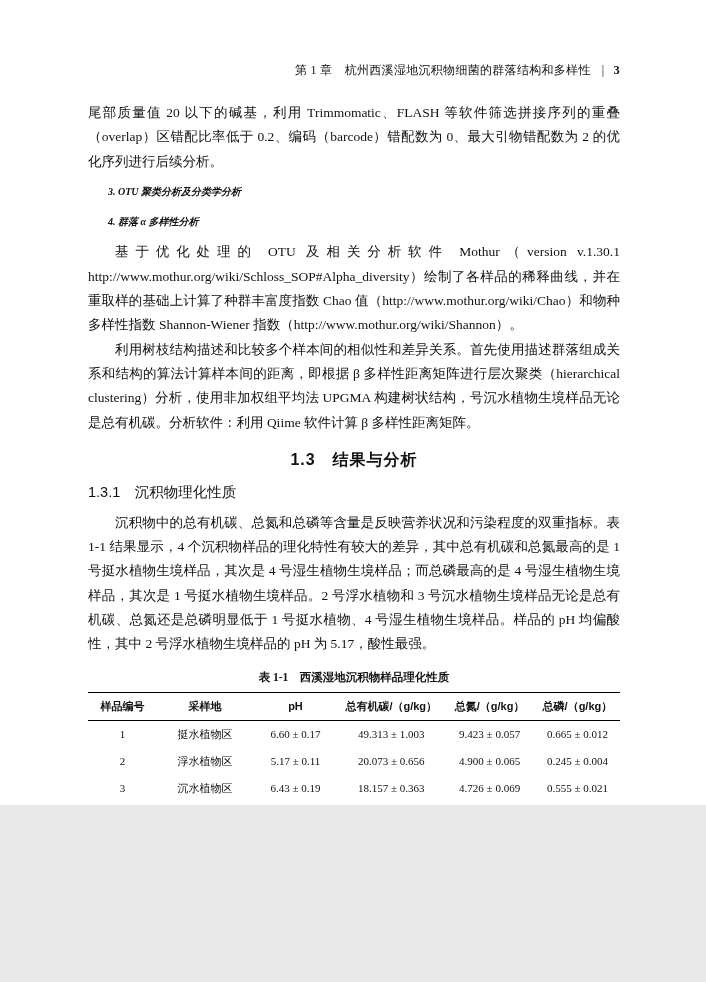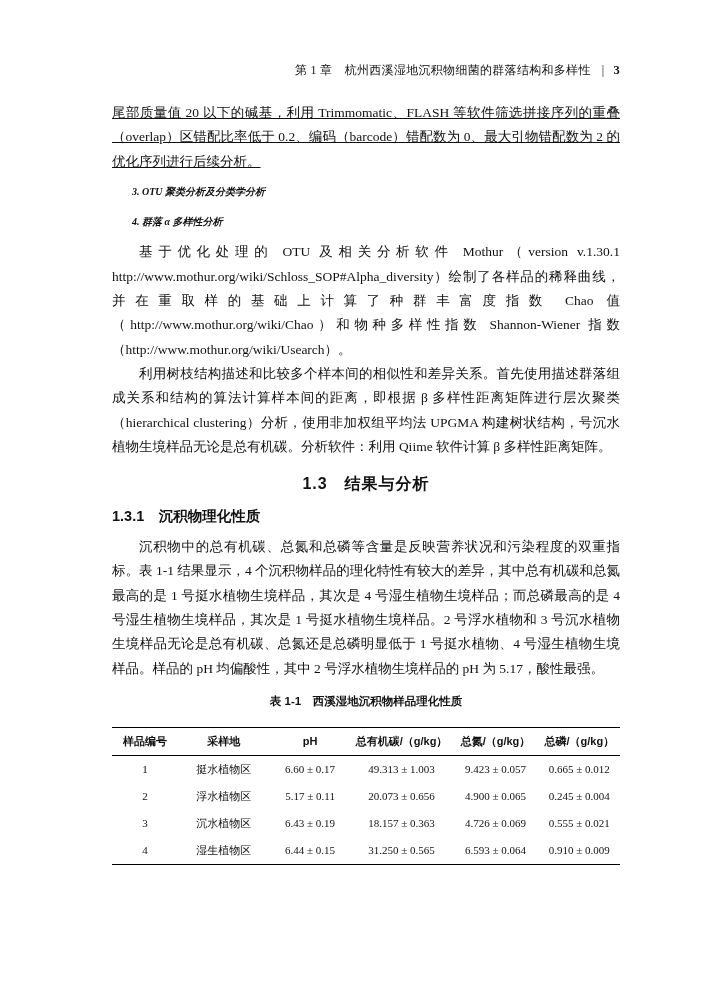--- a/index.html
+++ b/index.html
@@ -1,23 +1,23 @@
 <!DOCTYPE html>
 <html><head>
 <meta charset="utf-8">
 <style>
   * { box-sizing: border-box; }
   html, body { margin: 0; padding: 0; background: #e8e8e8; }
   .page {
     position: relative;
     width: 706px;
-    height: 982px;
+    height: 805px;
     margin: 0 auto;
     background: #ffffff;
-    padding: 62px 86px 0 112px;
+    padding: 62px 86px 0 88px;
     font-family: "Liberation Serif", "DejaVu Serif", serif;
     color: #111111;
     overflow: hidden;
   }
   .running-head {
     display: flex;
     justify-content: flex-end;
     align-items: baseline;
     font-size: 12px;
     letter-spacing: 0.3px;
@@ -32,50 +32,50 @@
     font-weight: bold;
     font-size: 12.5px;
   }
   .para {
     font-size: 13.5px;
     line-height: 24.3px;
     text-align: justify;
     margin: 0;
     text-indent: 2em;
   }
-  .para.no-indent { text-indent: 0; text-decoration: underline; }
+  .para.no-indent { text-indent: 0; }
   .num-heading {
     font-size: 10px;
     line-height: 24.3px;
     margin: 6px 0;
     text-indent: 2em;
     font-style: italic;
     font-weight: 600;
     font-family: "Liberation Serif", "DejaVu Serif", serif;
   }
   .section-title {
     font-size: 16px;
     text-align: center;
     font-weight: bold;
     margin: 15px 0 12px 0;
     font-family: "Liberation Sans", "DejaVu Sans", sans-serif;
     letter-spacing: 1px;
   }
   .subsection-title {
     font-size: 14.5px;
-    font-weight: bold;
+    font-weight: normal;
     margin: 12px 0 9px 0;
     font-family: "Liberation Sans", "DejaVu Sans", sans-serif;
   }
   .table-caption {
     text-align: center;
     font-weight: bold;
     font-size: 11.5px;
-    font-family: Liberation Sans, sans-serif;
-    margin: 13px 0 18px 0;
+    font-family: Liberation Serif, serif;
+    margin: 13px 0 7px 0;
   }
   table.data-table {
     width: 100%;
     border-collapse: collapse;
     font-size: 11px;
     border-top: 1.5px solid #000;
     border-bottom: 1.5px solid #000;
     table-layout: fixed;
   }
   table.data-table th {
@@ -112,21 +112,21 @@
     <span class="pagenum">3</span>
   </div>
 
   <p class="para no-indent">尾部质量值 20 以下的碱基，利用 Trimmomatic、FLASH 等软件筛选拼接序列的重叠（overlap）区错配比率低于 0.2、编码（barcode）错配数为 0、最大引物错配数为 2 的优化序列进行后续分析。</p>
 
   <p class="num-heading">3. OTU 聚类分析及分类学分析</p>
 
 
   <p class="num-heading">4. 群落 α 多样性分析</p>
 
-  <p class="para">基于优化处理的 OTU 及相关分析软件 Mothur（version v.1.30.1 http://www.mothur.org/wiki/Schloss_SOP#Alpha_diversity）绘制了各样品的稀释曲线，并在重取样的基础上计算了种群丰富度指数 Chao 值（http://www.mothur.org/wiki/Chao）和物种多样性指数 Shannon-Wiener 指数（http://www.mothur.org/wiki/Usearch）。</p>
+  <p class="para">基于优化处理的 OTU 及相关分析软件 Mothur（version v.1.30.1 http://www.mothur.org/wiki/Schloss_SOP#Alpha_diversity）绘制了各样品的稀释曲线，并在重取样的基础上计算了种群丰富度指数 Chao 值（http://www.mothur.org/wiki/Chao）和物种多样性指数 Shannon-Wiener 指数（http://www.mothur.org/wiki/Shannon）。</p>
 
 
   <p class="para">利用树枝结构描述和比较多个样本间的相似性和差异关系。首先使用描述群落组成关系和结构的算法计算样本间的距离，即根据 β 多样性距离矩阵进行层次聚类（hierarchical clustering）分析，使用非加权组平均法 UPGMA 构建树状结构，号沉水植物生境样品无论是总有机碳。分析软件：利用 Qiime 软件计算 β 多样性距离矩阵。</p>
 
   <h1 class="section-title">1.3　结果与分析</h1>
 
   <h2 class="subsection-title">1.3.1　沉积物理化性质</h2>
 
   <p class="para">沉积物中的总有机碳、总氮和总磷等含量是反映营养状况和污染程度的双重指标。表 1-1 结果显示，4 个沉积物样品的理化特性有较大的差异，其中总有机碳和总氮最高的是 1 号挺水植物生境样品，其次是 4 号湿生植物生境样品；而总磷最高的是 4 号湿生植物生境样品，其次是 1 号挺水植物生境样品。2 号浮水植物和 3 号沉水植物生境样品无论是总有机碳、总氮还是总磷明显低于 1 号挺水植物、4 号湿生植物生境样品。样品的 pH 均偏酸性，其中 2 号浮水植物生境样品的 pH 为 5.17，酸性最强。</p>
 

